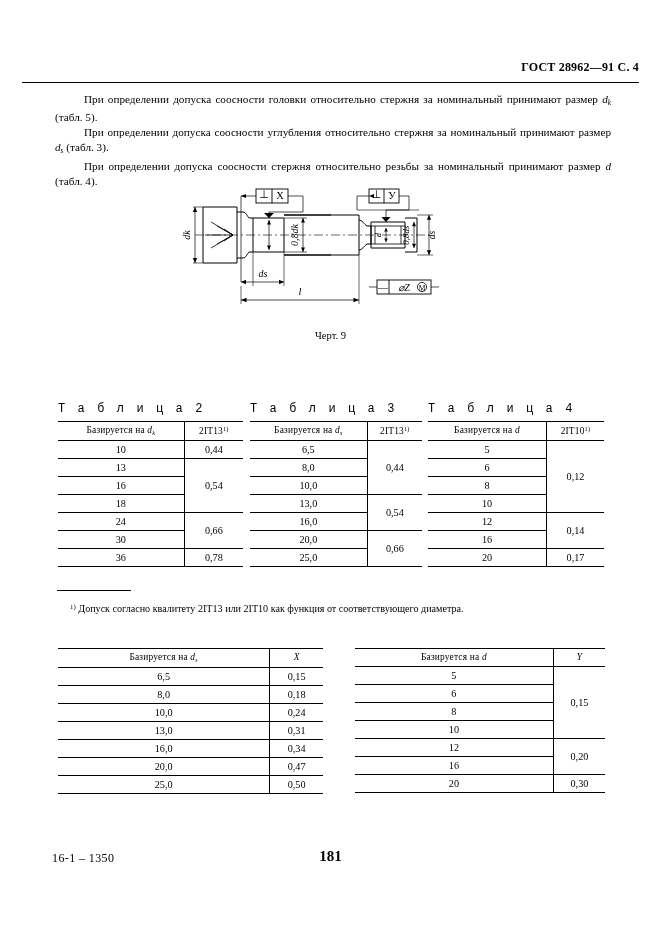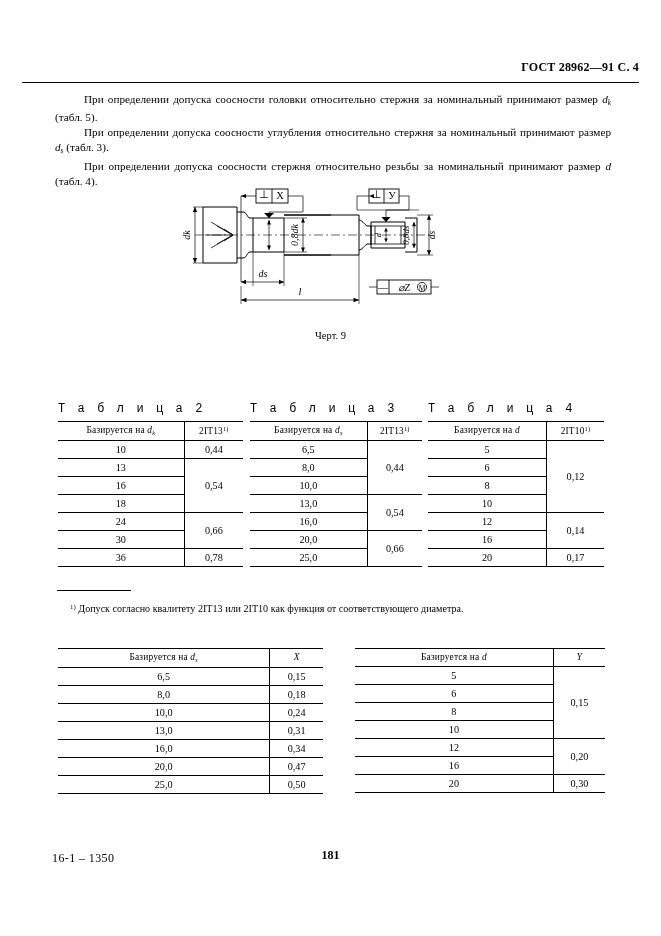--- a/index.html
+++ b/index.html
@@ -179,21 +179,21 @@
     top: 851px;
     font-size: 12px;
     letter-spacing: 0.4px;
   }
   .foot-page {
     position: absolute;
     top: 848px;
     left: 0;
     width: 661px;
     text-align: center;
-    font-size: 12px;
+    font-size: 15px;
     font-weight: bold;
   }
 </style>
 </head>
 <body>
 
 <div class="page">
 
   <div class="header">ГОСТ 28962—91 С. 4</div>
   <div class="header-rule"></div>

